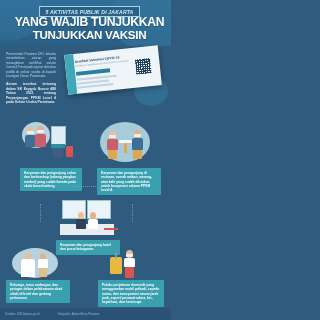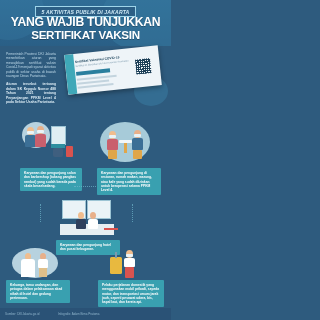--- a/index.html
+++ b/index.html
@@ -9,20 +9,21 @@
     font-family:"Liberation Sans", sans-serif;
     position:relative;
   }
   .page{position:absolute;inset:0;}
 
   
   .header{
     position:absolute;left:0;top:0;width:171px;height:46px;
     background:linear-gradient(180deg,#2f6d96 0%,#2a5f86 100%);
     overflow:hidden;
+    padding-left:8px;
   }
   .hdr-wave{
     position:absolute;right:-20px;top:-18px;width:90px;height:70px;
     background:#36789f;border-radius:50%;opacity:.55;
   }
   .hdr-wave2{
     position:absolute;left:-26px;top:-20px;width:70px;height:60px;
     background:#36789f;border-radius:50%;opacity:.4;
   }
   .eyebrow{
@@ -135,21 +136,21 @@
 <body>
 
 <div class="page">
 
   <div class="header">
     <div class="hdr-wave"></div>
     <div class="hdr-wave2"></div>
     <div class="eyebrow">5 AKTIVITAS PUBLIK DI JAKARTA</div>
     <div class="title">
       <span>YANG WAJIB TUNJUKKAN</span>
-      <span class="l2">SERTIFIKAT VAKSIN</span>
+      <span class="l2">TUNJUKKAN VAKSIN</span>
     </div>
   </div>
 
   <div class="intro">
     <p>Pemerintah Provinsi DKI Jakarta menerbitkan aturan yang mewajibkan sertifikat vaksin Covid-19 menjadi syarat aktivitas publik di sektor usaha di bawah naungan Dinas Pariwisata.</p>
     <p class="bold">Aturan tersebut tertuang dalam SK Kepgub Nomor 488 Tahun 2021 tentang Perpanjangan PPKM Level 4 pada Sektor Usaha Pariwisata.</p>
   </div>
 
   <div class="cert-wrap">
     <div class="blob-t"></div>

